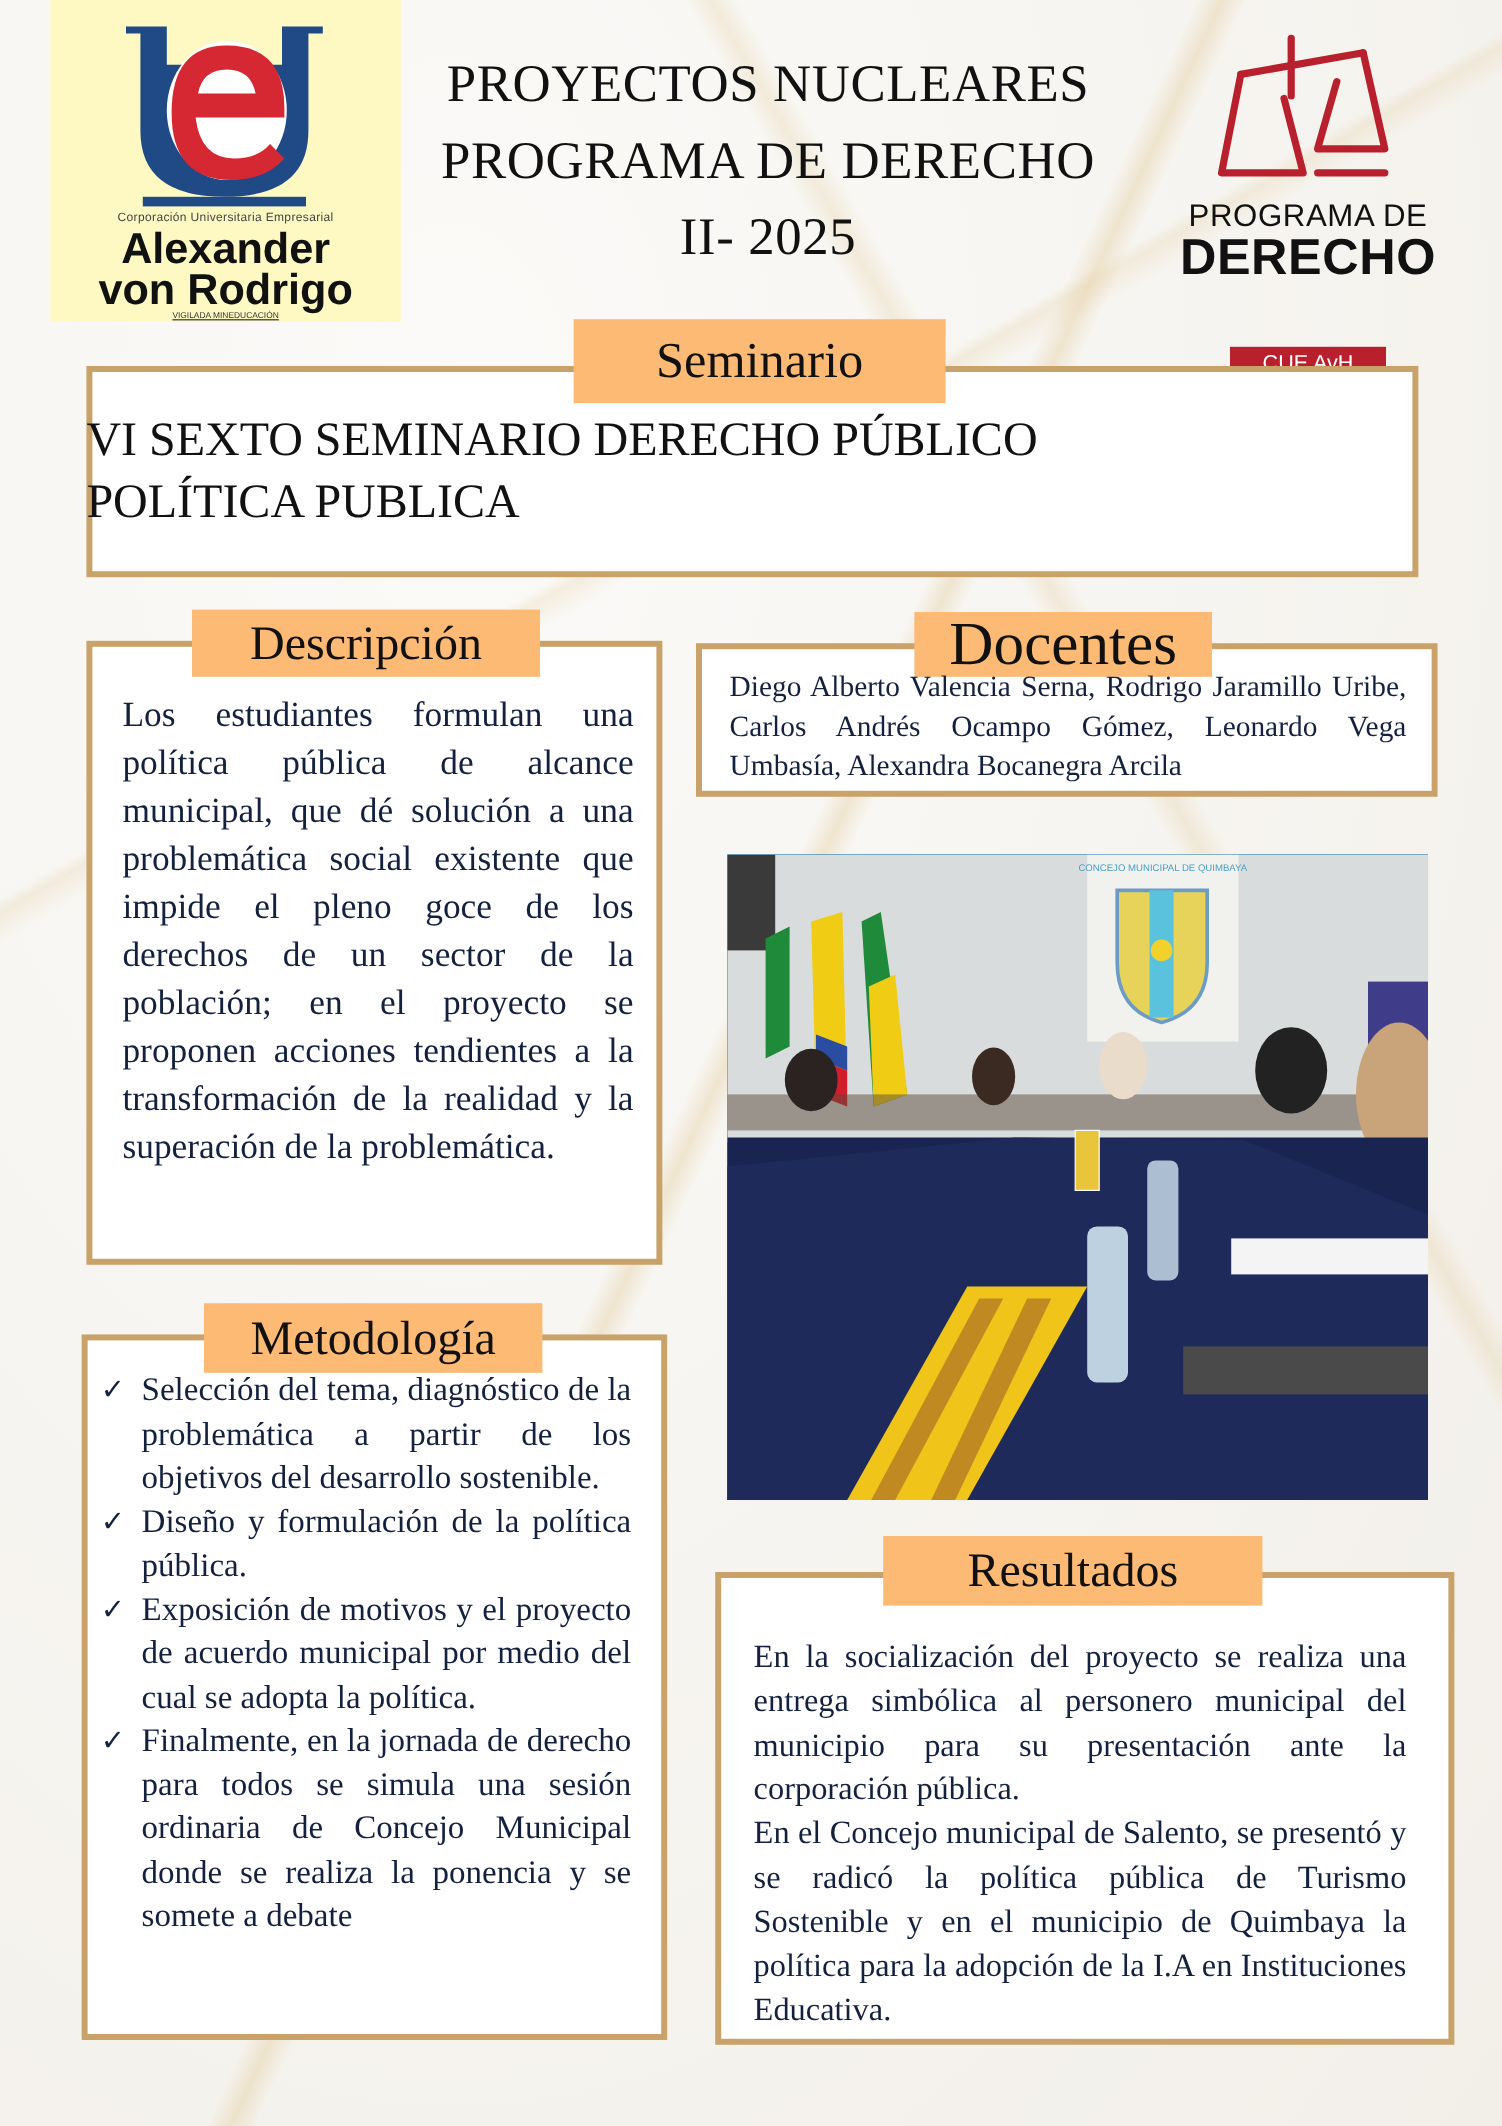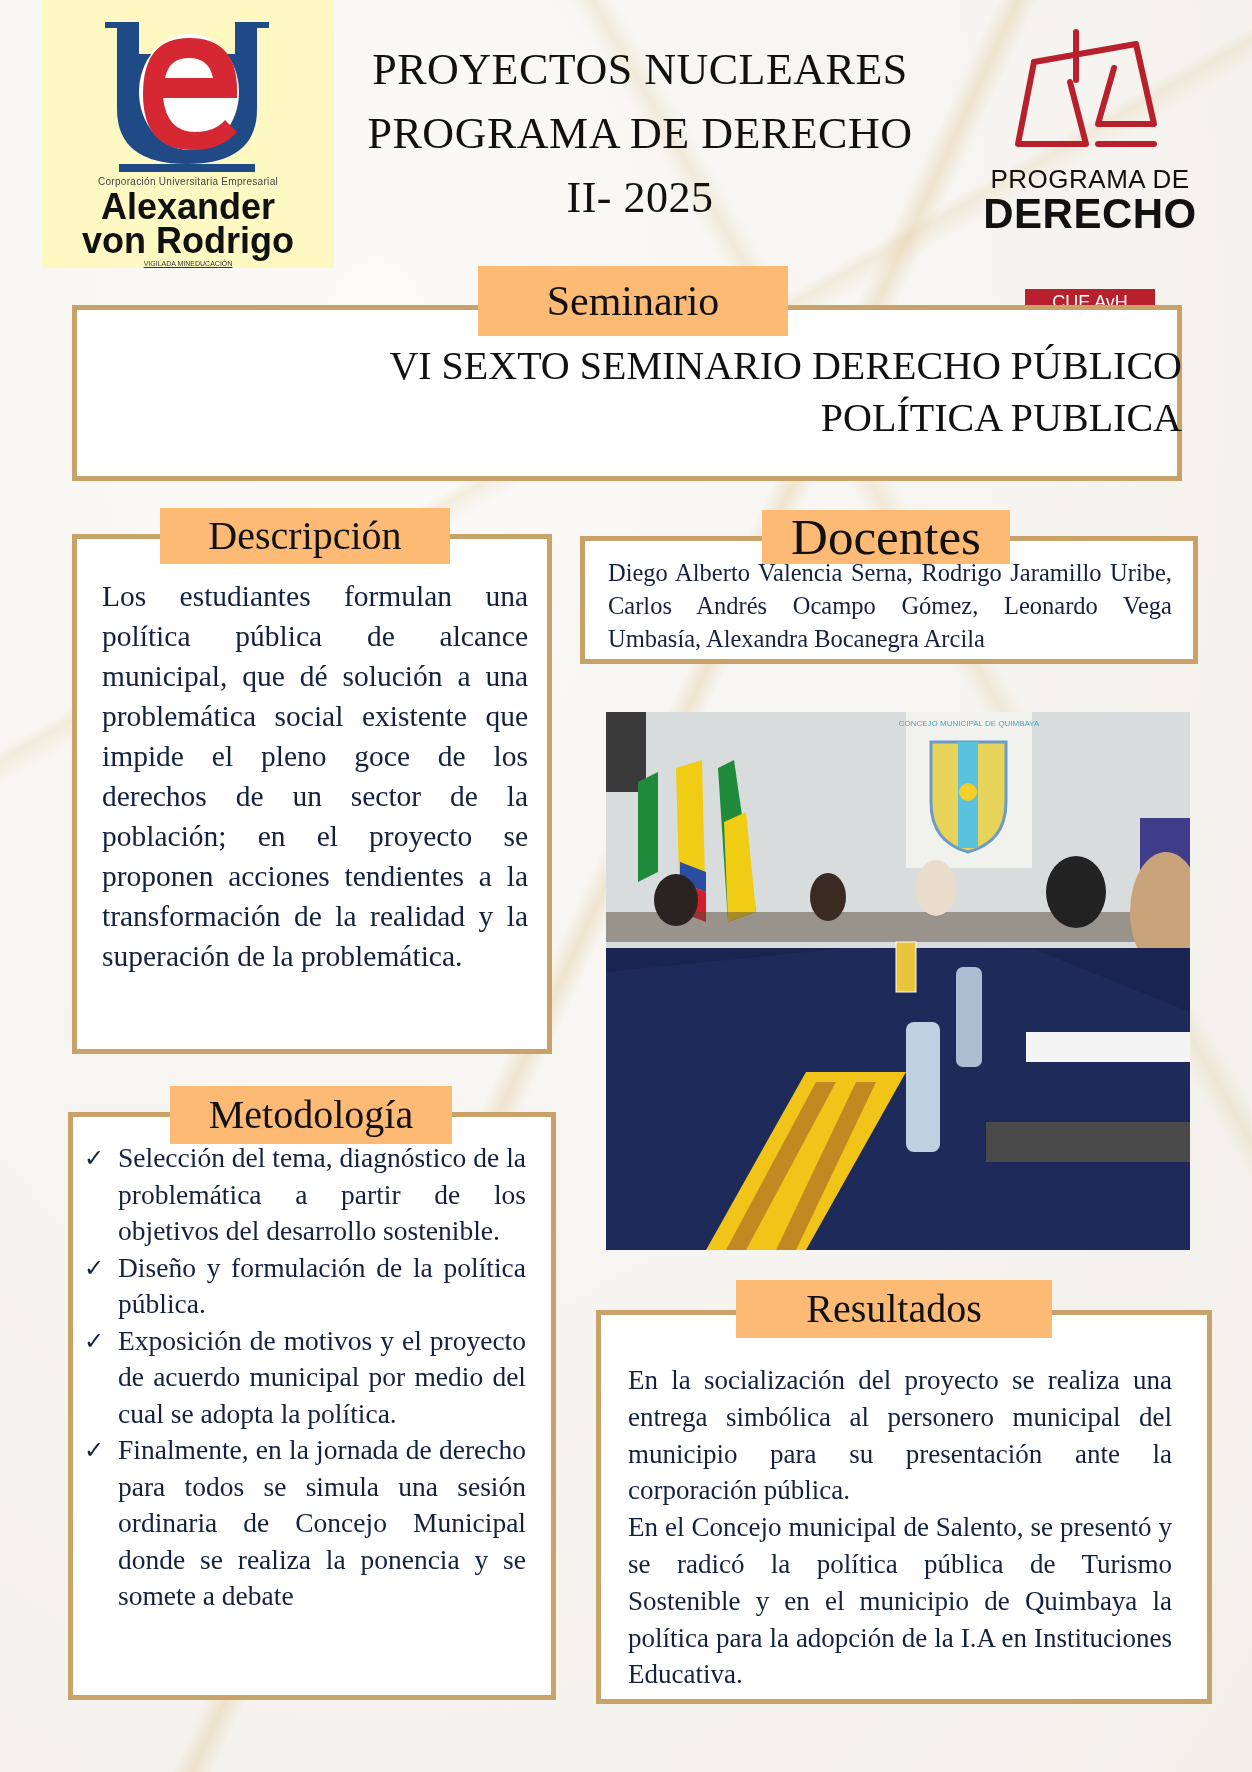--- a/index.html
+++ b/index.html
@@ -35,21 +35,21 @@
   .pd-badge { position:absolute; left:63px; top:232px; width:130px; height:26px; background:#b8202e; color:#fff; font-family:"Liberation Sans", sans-serif; font-size:18px; text-align:center; line-height:26px;margin-top:45px; }
 
   
   .box { position:absolute; border:5px solid #c9a26a; background:#fff; box-sizing:border-box; }
   .box-title { position:absolute; background:#fdba74; text-align:center; color:#111; }
   .navy { color:#13213f; }
   .justify { text-align:justify; text-align-last:left; }
 
   .seminario-box { left:72px; top:305px; width:1110px; height:176px; }
   .seminario-label { left:478px; top:266px; width:310px; height:70px; font-size:42px; line-height:70px; }
-  .seminario-text { left:72px; top:340px; width:1110px; text-align:right; font-size:40px; line-height:52px; }
+  .seminario-text { left:72px; top:340px; width:1110px; text-align:left; font-size:40px; line-height:52px; }
 
   .desc-box { left:72px; top:534px; width:480px; height:520px; }
   .desc-label { left:160px; top:508px; width:290px; height:56px; font-size:40px; line-height:56px; }
   .desc-text { left:102px; top:576px; width:426px; font-size:29.5px; line-height:40px; }
 
   .doc-box { left:580px; top:536px; width:618px; height:128px; }
   .doc-label { left:762px; top:510px; width:248px; height:54px; font-size:51px; line-height:54px; }
   .doc-text { left:608px; top:556px; width:564px; font-size:24.5px; line-height:33px; }
 
   .photo { left:606px; top:712px; width:584px; height:538px; background:#0369a1; overflow:hidden; }

